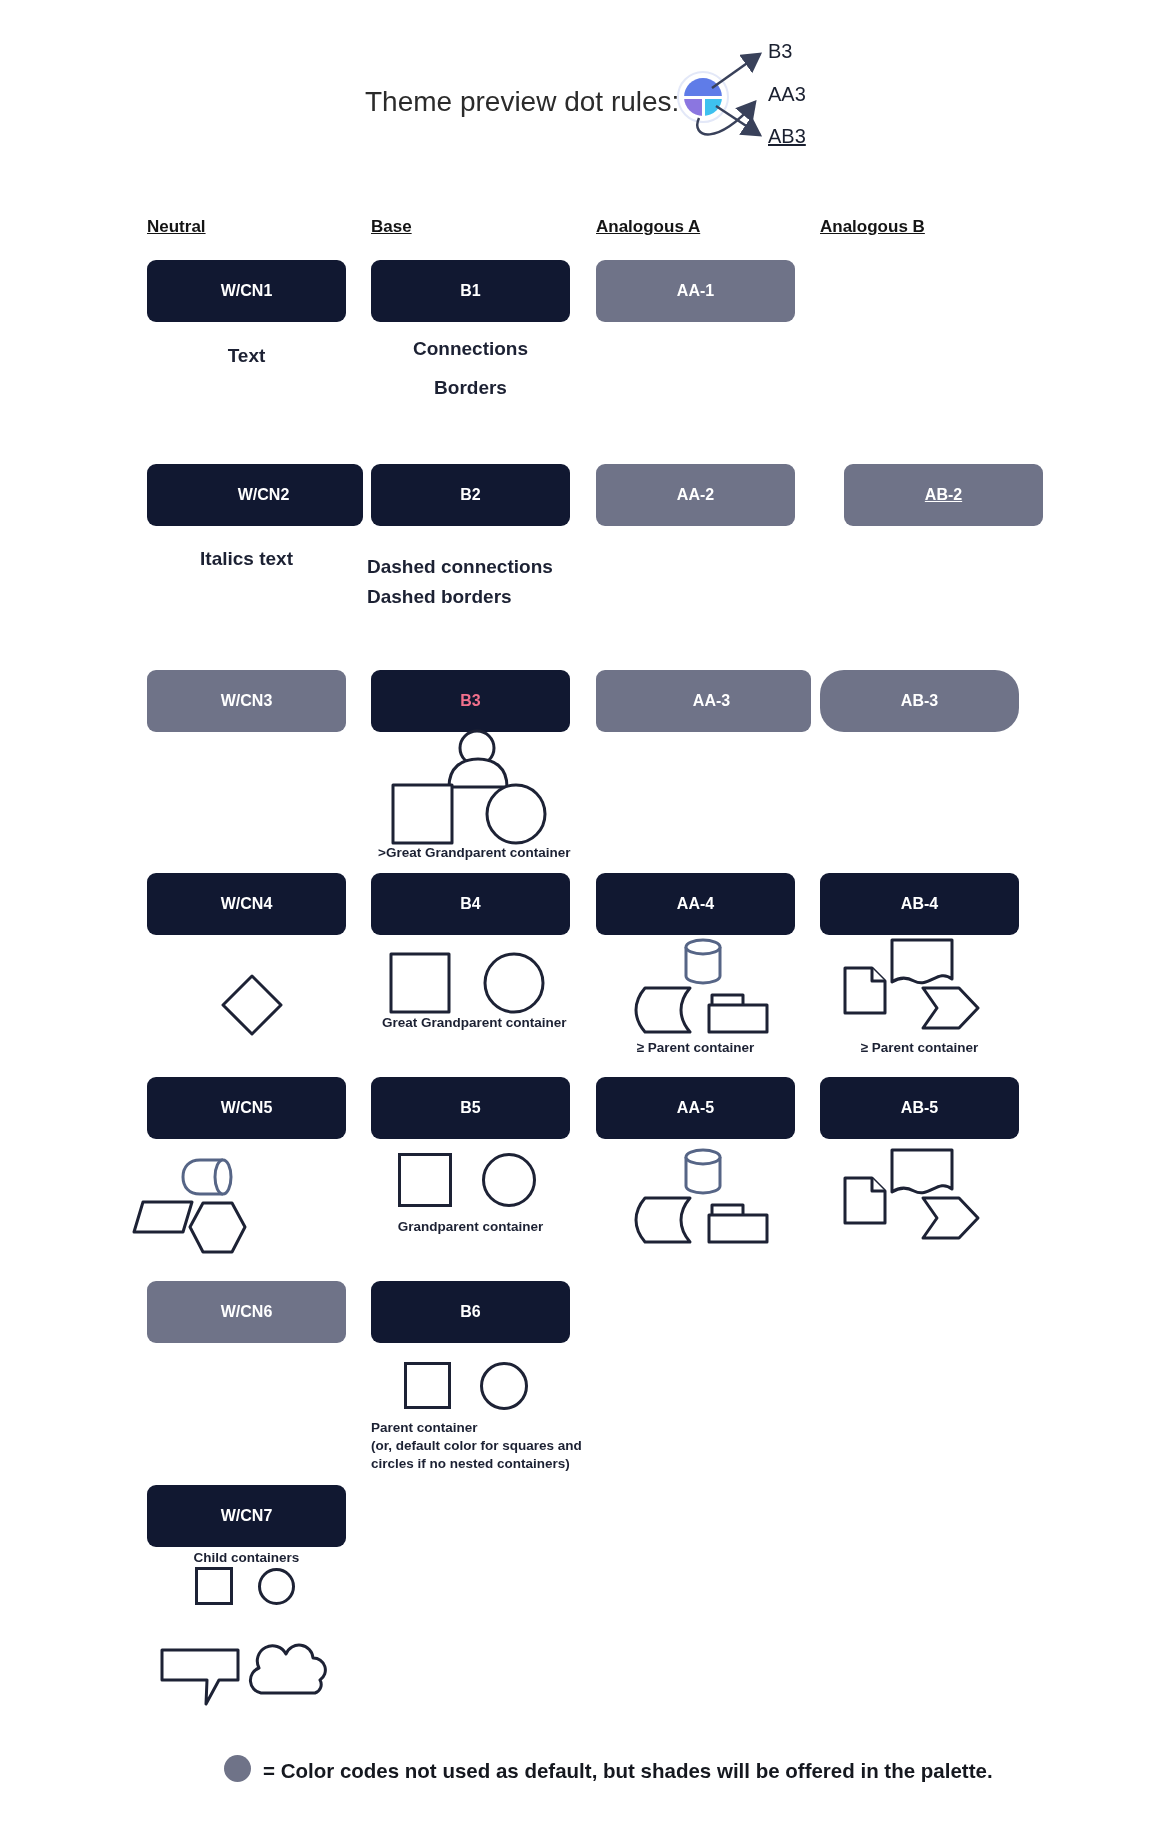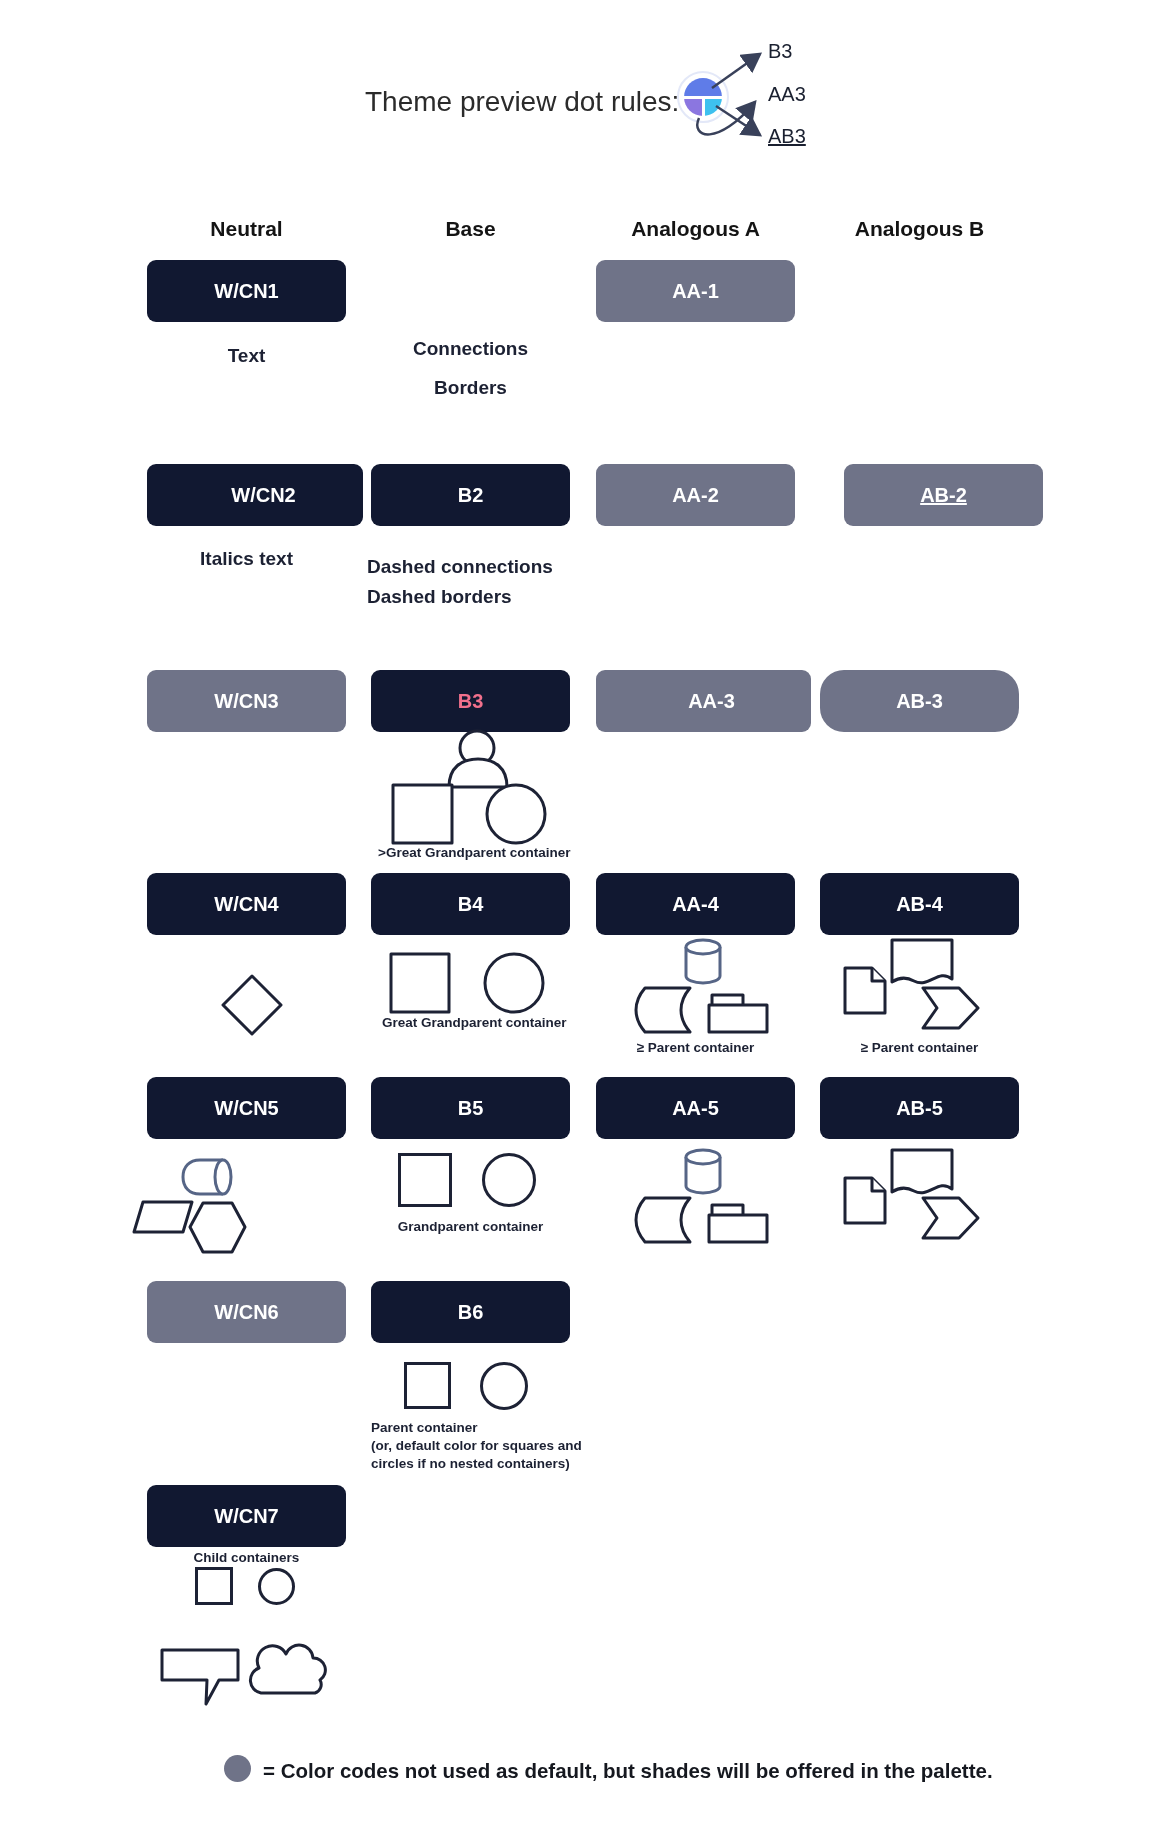--- a/index.html
+++ b/index.html
@@ -6,23 +6,23 @@
     --dark:#111831; --gray:#6f7388; --pink:#f2708c;
     --blue:#5f7ce8; --purple:#8b76e0; --cyan:#3ec1ef; --ring:#e3e8f8;
     --ink:#1d2235; --slate:#566586; --arrow:#39415a;
   }
   html,body{margin:0;padding:0;background:#fff;}
   #canvas{position:relative;width:1164px;height:1822px;background:#fff;overflow:hidden;
           font-family:"Liberation Sans",sans-serif;color:#15181f;}
   .abs{position:absolute;}
   .title{font-size:28px;color:#2b2b2b;}
   .leglabel{font-size:20px;color:#1a2030;}
-  .colhead{width:199px;text-align:center;font-size:21px;font-weight:bold;color:#141414;}
+  .colhead{width:199px;text-align:left;font-size:17px;font-weight:bold;color:#141414;text-decoration:underline;}
   .btn{width:199px;height:62px;border-radius:9px;display:flex;align-items:center;justify-content:center;
-       font-size:20px;font-weight:bold;color:#fff;}
+       font-size:16px;font-weight:bold;color:#fff;}
   .btn.dark{background:var(--dark);}
   .btn.gray{background:var(--gray);}
   .btn.pink-text{color:var(--pink);}
   .note{font-weight:bold;color:#1c2133;}
   .note-lg{font-size:19px;}
   .note-sm{font-size:13.5px;}
   .cnote{width:199px;text-align:center;}
   .sq{box-sizing:border-box;border:3px solid var(--ink);background:#fff;}
   .ci{box-sizing:border-box;border:3px solid var(--ink);background:#fff;border-radius:50%;}
   .ring{box-sizing:border-box;width:52px;height:52px;border:2.5px solid var(--ring);border-radius:50%;}
@@ -59,20 +59,21 @@
   <div class="abs leglabel" style="left:768px;top:40px;">B3</div>
   <div class="abs leglabel" style="left:768px;top:83px;">AA3</div>
   <div class="abs leglabel" style="left:768px;top:125px;text-decoration:underline;">AB3</div>
 
   <div class="abs colhead" style="left:147px;top:217px;">Neutral</div>
   <div class="abs colhead" style="left:371px;top:217px;">Base</div>
   <div class="abs colhead" style="left:596px;top:217px;">Analogous A</div>
   <div class="abs colhead" style="left:820px;top:217px;">Analogous B</div>
 
   <div class="abs btn dark" style="left:147px;top:260px;">W/CN1</div>
+  <div class="abs btn dark" style="left:371px;top:260px;">B1</div>
   <div class="abs btn gray" style="left:596px;top:260px;">AA-1</div>
   <div class="abs note note-lg cnote" style="left:147px;top:345px;">Text</div>
   <div class="abs note note-lg cnote" style="left:371px;top:338px;">Connections</div>
   <div class="abs note note-lg cnote" style="left:371px;top:377px;">Borders</div>
 
   <div class="abs btn dark" style="left:147px;top:464px;padding-left:17px;">W/CN2</div>
   <div class="abs btn dark" style="left:371px;top:464px;">B2</div>
   <div class="abs btn gray" style="left:596px;top:464px;">AA-2</div>
   <div class="abs btn gray" style="left:844px;top:464px;text-decoration:underline;">AB-2</div>
   <div class="abs note note-lg cnote" style="left:147px;top:548px;">Italics text</div>

